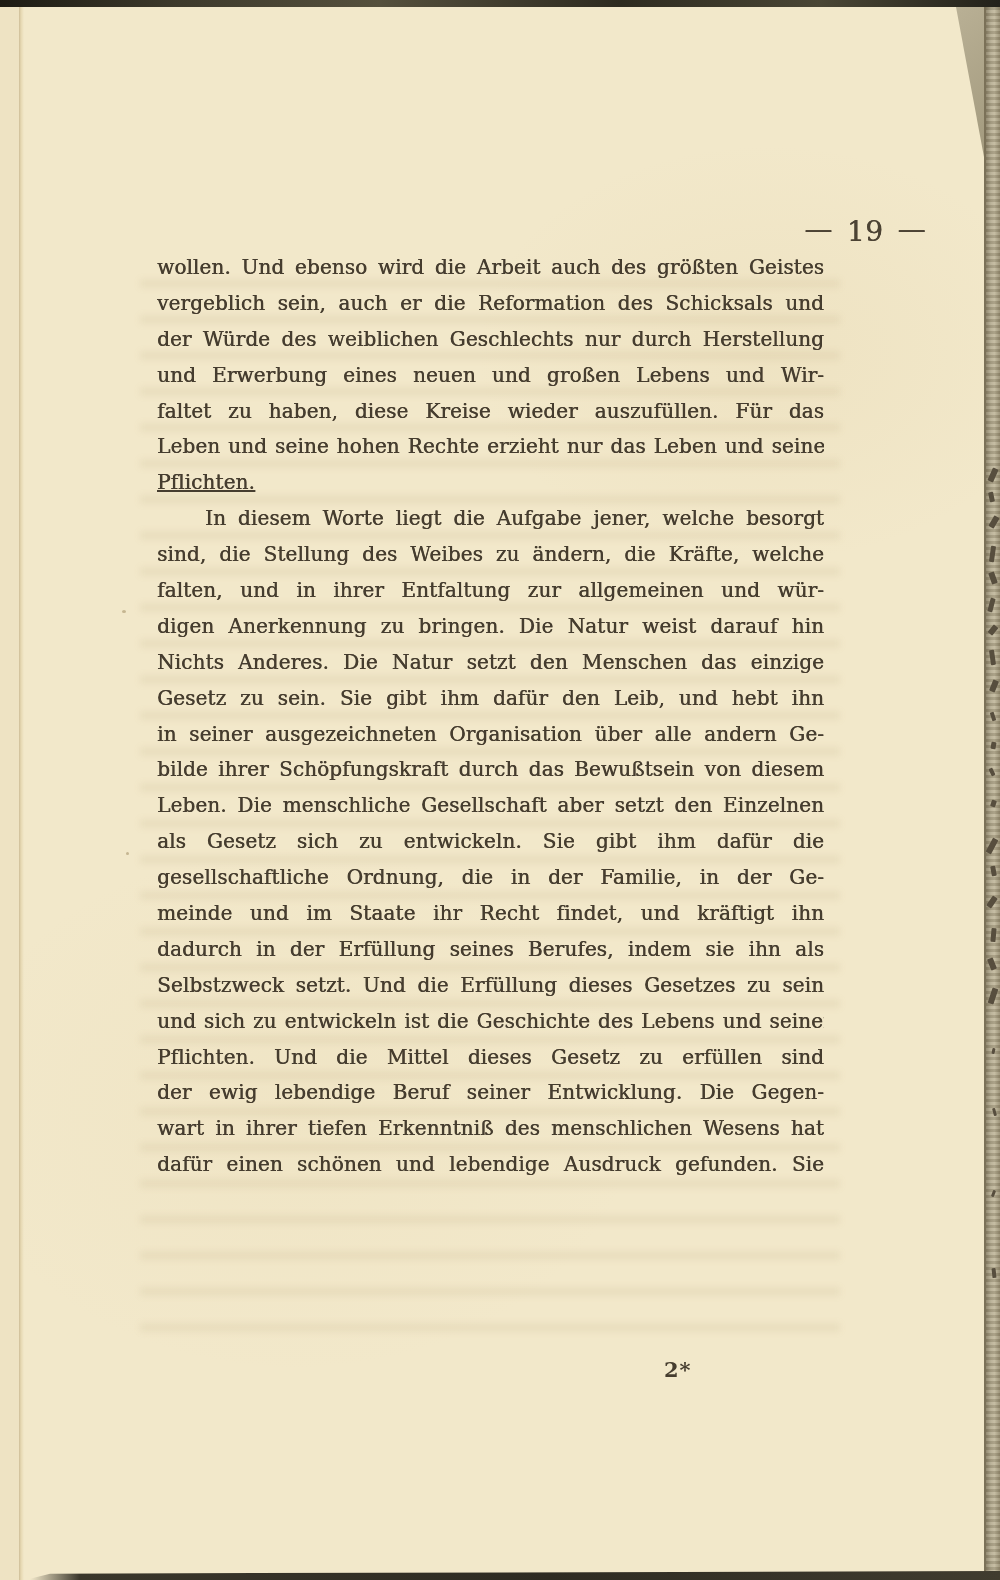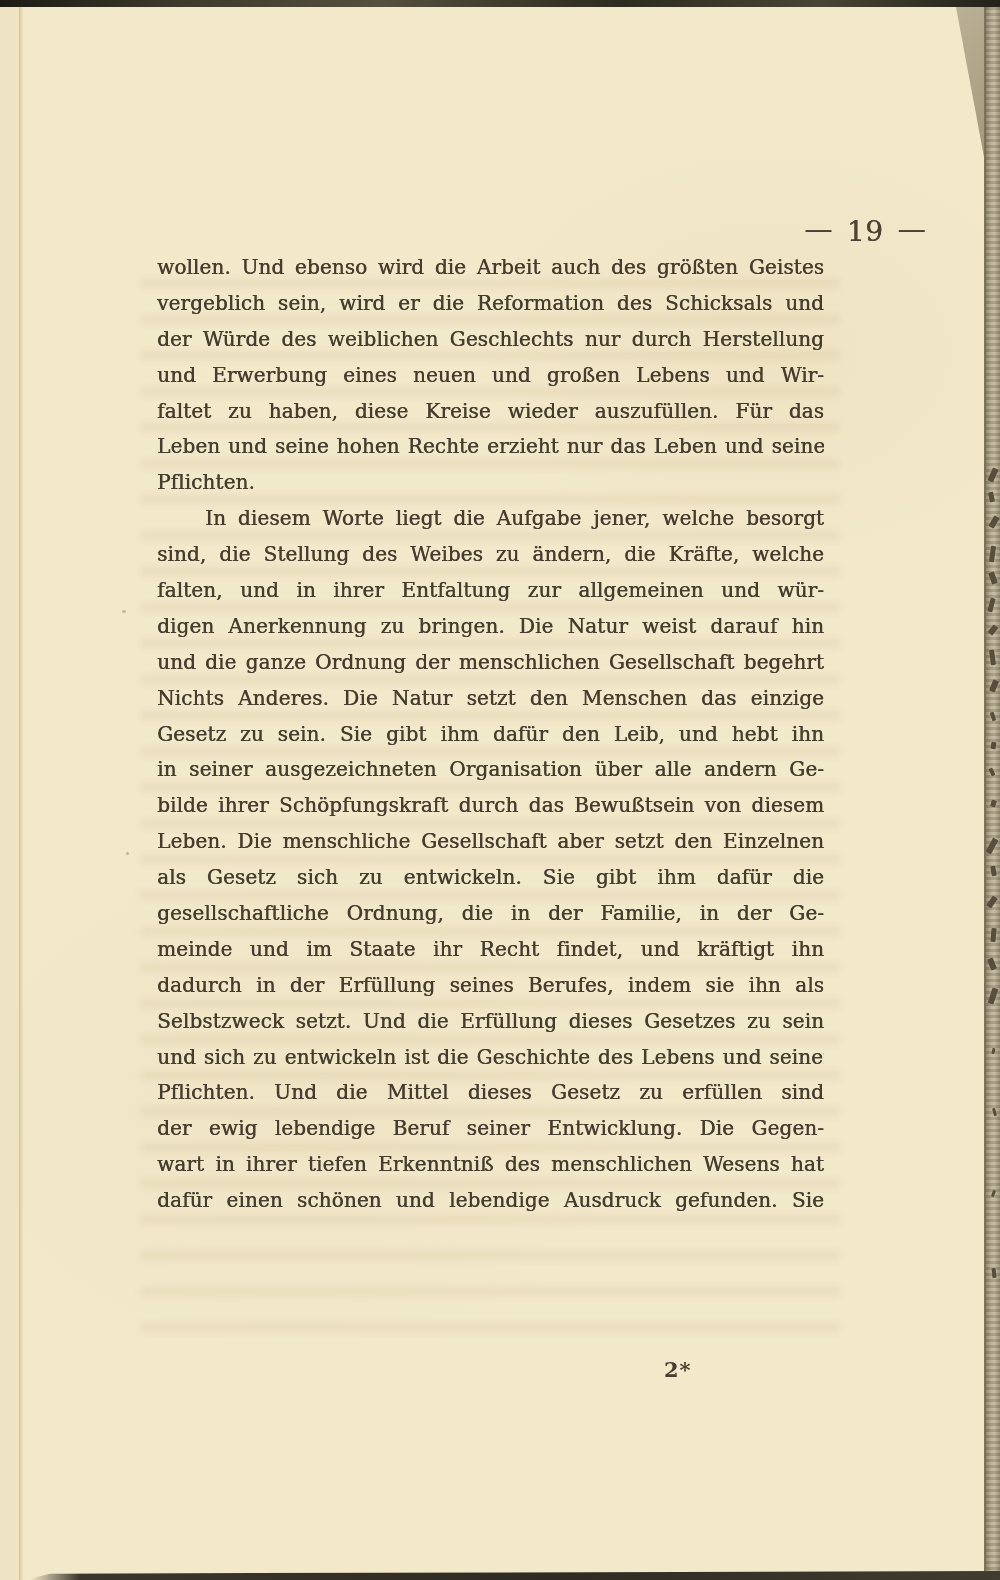--- a/index.html
+++ b/index.html
@@ -75,21 +75,21 @@
   .textblock{
     position:absolute;left:133px;top:243px;width:667px;
     color:#463d2f;font-size:20px;line-height:35.9px;
     text-shadow:.45px 0 0 currentColor;
     letter-spacing:.1px;word-spacing:1.5px;margin-left:24px;
   }
   .line{
     height:35.9px;overflow:hidden;white-space:nowrap;
     text-align:justify;text-align-last:justify;
   }
-  .line.noj{text-align-last:left;}
+  .line.noj{text-align-last:left;text-decoration:underline;}
   .line.indent{padding-left:48px;}
   .sig{
     position:absolute;left:664px;top:1350px;
     color:#463d2f;font-size:21px;font-weight:bold;letter-spacing:1px;
   }
   
   .margin-marks i{
     position:absolute;display:block;background:#574e3e;border-radius:1px;
   }
 </style>
@@ -104,32 +104,31 @@
     <div class="ghost"></div>
     <span class="speck" style="left:122px;top:603px;width:4px;height:3px;"></span>
     <span class="speck" style="left:126px;top:845px;width:3px;height:3px;"></span>
 
     <div class="pagenum-row">
       <span class="dash">—</span><span>19</span><span class="dash">—</span>
     </div>
 
     <div class="textblock">
       <div class="line">wollen. Und ebenso wird die Arbeit auch des größten Geistes</div>
-      <div class="line">vergeblich sein, wird er die Reformation des Schicksals und</div>
+      <div class="line">vergeblich sein, auch er die Reformation des Schicksals und</div>
       <div class="line">der Würde des weiblichen Geschlechts nur durch Herstellung</div>
       <div class="line">und Erwerbung eines neuen und großen Lebens und Wir-</div>
       <div class="line">faltet zu haben, diese Kreise wieder auszufüllen. Für das</div>
       <div class="line">Leben und seine hohen Rechte erzieht nur das Leben und seine</div>
       <div class="line noj">Pflichten.</div>
 
       <div class="line indent">In diesem Worte liegt die Aufgabe jener, welche besorgt</div>
       <div class="line">sind, die Stellung des Weibes zu ändern, die Kräfte, welche</div>
       <div class="line">falten, und in ihrer Entfaltung zur allgemeinen und wür-</div>
       <div class="line">digen Anerkennung zu bringen. Die Natur weist darauf hin</div>
-      <div class="line">und die ganze Ordnung der menschlichen Gesellschaft begehrt</div>
       <div class="line">Nichts Anderes. Die Natur setzt den Menschen das einzige</div>
       <div class="line">Gesetz zu sein. Sie gibt ihm dafür den Leib, und hebt ihn</div>
       <div class="line">in seiner ausgezeichneten Organisation über alle andern Ge-</div>
       <div class="line">bilde ihrer Schöpfungskraft durch das Bewußtsein von diesem</div>
       <div class="line">Leben. Die menschliche Gesellschaft aber setzt den Einzelnen</div>
       <div class="line">als Gesetz sich zu entwickeln. Sie gibt ihm dafür die</div>
       <div class="line">gesellschaftliche Ordnung, die in der Familie, in der Ge-</div>
       <div class="line">meinde und im Staate ihr Recht findet, und kräftigt ihn</div>
       <div class="line">dadurch in der Erfüllung seines Berufes, indem sie ihn als</div>
       <div class="line">Selbstzweck setzt. Und die Erfüllung dieses Gesetzes zu sein</div>

